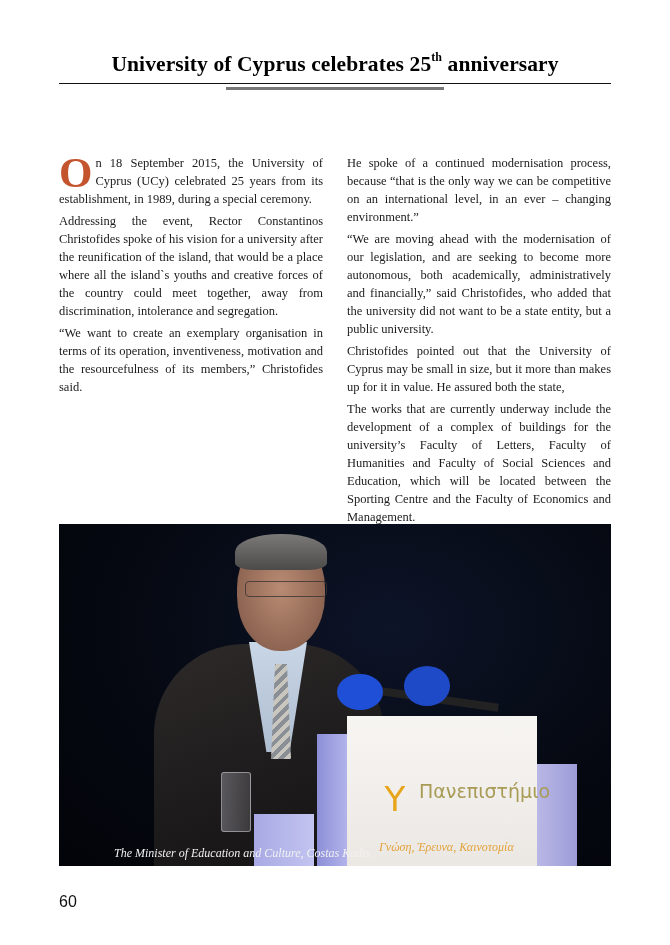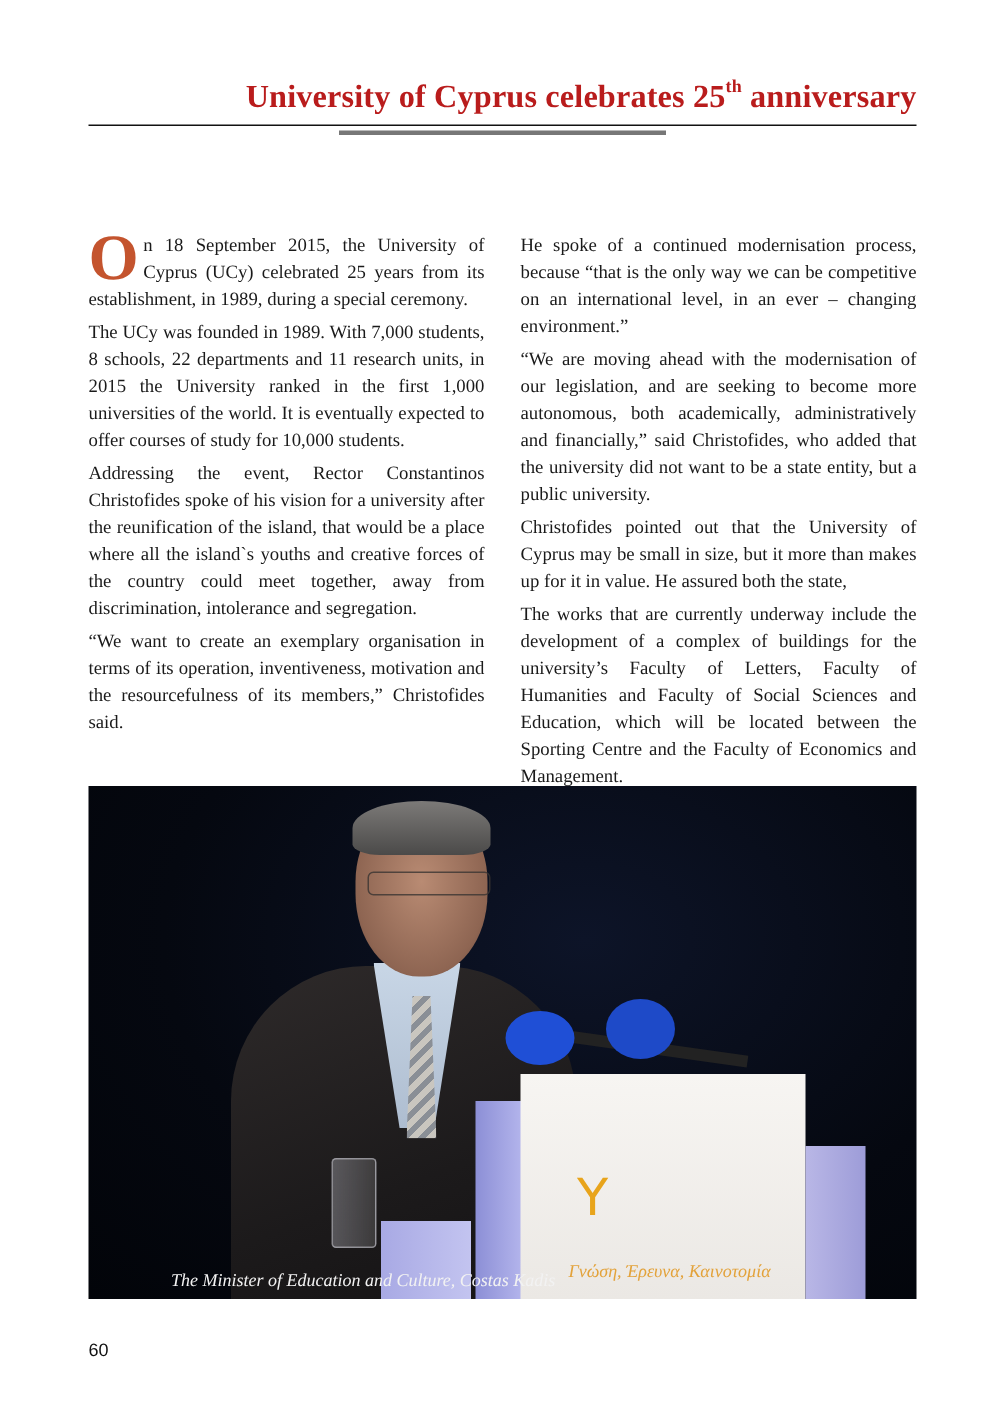--- a/index.html
+++ b/index.html
@@ -1,22 +1,22 @@
 <!DOCTYPE html>
 <html><head>
   <meta charset="utf-8">
   <style>
     html, body { margin: 0; padding: 0; }
     body {
       width: 670px; height: 945px; background: #ffffff; position: relative;
       font-family: "Liberation Serif", "DejaVu Serif", serif; color: #1a1a1a; overflow: hidden;
     }
     .title {
-      position: absolute; left: 59px; top: 52px; width: 552px; text-align: right;
-      font-weight: bold; font-size: 21.5px; letter-spacing: 0.1px; color: #b91c1c;
+      position: absolute; left: 59px; top: 52px; width: 552px; text-align: center;
+      font-weight: bold; font-size: 21.5px; letter-spacing: 0.1px; color: #000000;
     }
     .title sup { font-size: 12px; vertical-align: top; position: relative; top: -2px; }
     .rule-black { position: absolute; left: 59px; top: 83px; width: 552px; height: 1px; background: #111; }
     .rule-gray { position: absolute; left: 226px; top: 87px; width: 218px; height: 3px; background: #777; }
 
     .col { position: absolute; top: 154px; width: 264px; font-size: 12.5px; line-height: 18px; text-align: justify; }
     .col-left { left: 59px; }
     .col-right { left: 347px; }
     .col p { margin: 0 0 4px 0; }
     .dropcap {
@@ -87,32 +87,31 @@
     }
     .logo-motto {
       position: absolute; left: 320px; top: 316px; color: #e3a23a; font-size: 12px; font-style: italic;
       font-family: Liberation Serif, serif;
     }
     .caption {
       position: absolute; left: 74px; top: 846px; font-size: 12px; font-style: italic; color: #f2f2f2;
       font-family: "Liberation Serif", serif;
       margin-left: 40px;
     }
-    .page-number { position: absolute; left: 59px; top: 893px; font-size: 12px; color: #111; font-family: "Liberation Sans", sans-serif; }
+    .page-number { position: absolute; left: 59px; top: 893px; font-size: 16px; color: #111; font-family: "Liberation Sans", sans-serif; }
   </style>
 </head>
 <body>
 
 <div class="title"><span>University of Cyprus celebrates 25</span><sup>th</sup><span> anniversary</span></div>
 <div class="rule-black"></div>
 <div class="rule-gray"></div>
 
 <div class="col col-left">
   <p><span class="dropcap">O</span><span>n 18 September 2015, the University of Cyprus (UCy) celebrated 25 years from its establishment, in 1989, during a special ceremony.</span></p>
-  <p>The UCy was founded in 1989. With 7,000 students, 8 schools, 22 departments and 11 research units, in 2015 the University ranked in the first 1,000 universities of the world. It is eventually expected to offer courses of study for 10,000 students.</p>
   <p>Addressing the event, Rector Constantinos Christofides spoke of his vision for a university after the reunification of the island, that would be a place where all the island`s youths and creative forces of the country could meet together, away from discrimination, intolerance and segregation.</p>
   <p>“We want to create an exemplary organisation in terms of its operation, inventiveness, motivation and the resourcefulness of its members,” Christofides said.</p>
 </div>
 
 <div class="col col-right">
   <p>He spoke of a continued modernisation process, because “that is the only way we can be competitive on an international level, in an ever – changing environment.”</p>
   <p>“We are moving ahead with the modernisation of our legislation, and are seeking to become more autonomous, both academically, administratively and financially,” said Christofides, who added that the university did not want to be a state entity, but a public university.</p>
   <p>Christofides pointed out that the University of Cyprus may be small in size, but it more than makes up for it in value. He assured both the state,</p>
   <p>The works that are currently underway include the development of a complex of buildings for the university’s Faculty of Letters, Faculty of Humanities and Faculty of Social Sciences and Education, which will be located between the Sporting Centre and the Faculty of Economics and Management.</p>
 </div>
@@ -127,18 +126,19 @@
   <div class="glass"></div>
   <div class="side-block"></div>
   <div class="podium-side"></div>
   <div class="podium"></div>
   <div class="podium-right"></div>
   <div class="mic-stand"></div>
   <div class="mic1"></div>
   <div class="mic2"></div>
   <div class="logo-mark">Y</div>
   <div class="logo-text">
+    <div>Πανεπιστήμιο</div>
   </div>
   <div class="logo-motto">Γνώση, Έρευνα, Καινοτομία</div>
 </div>
 <div class="caption">The Minister of Education and Culture, Costas Kadis</div>
 
 <div class="page-number">60</div>
 
 </body></html>

